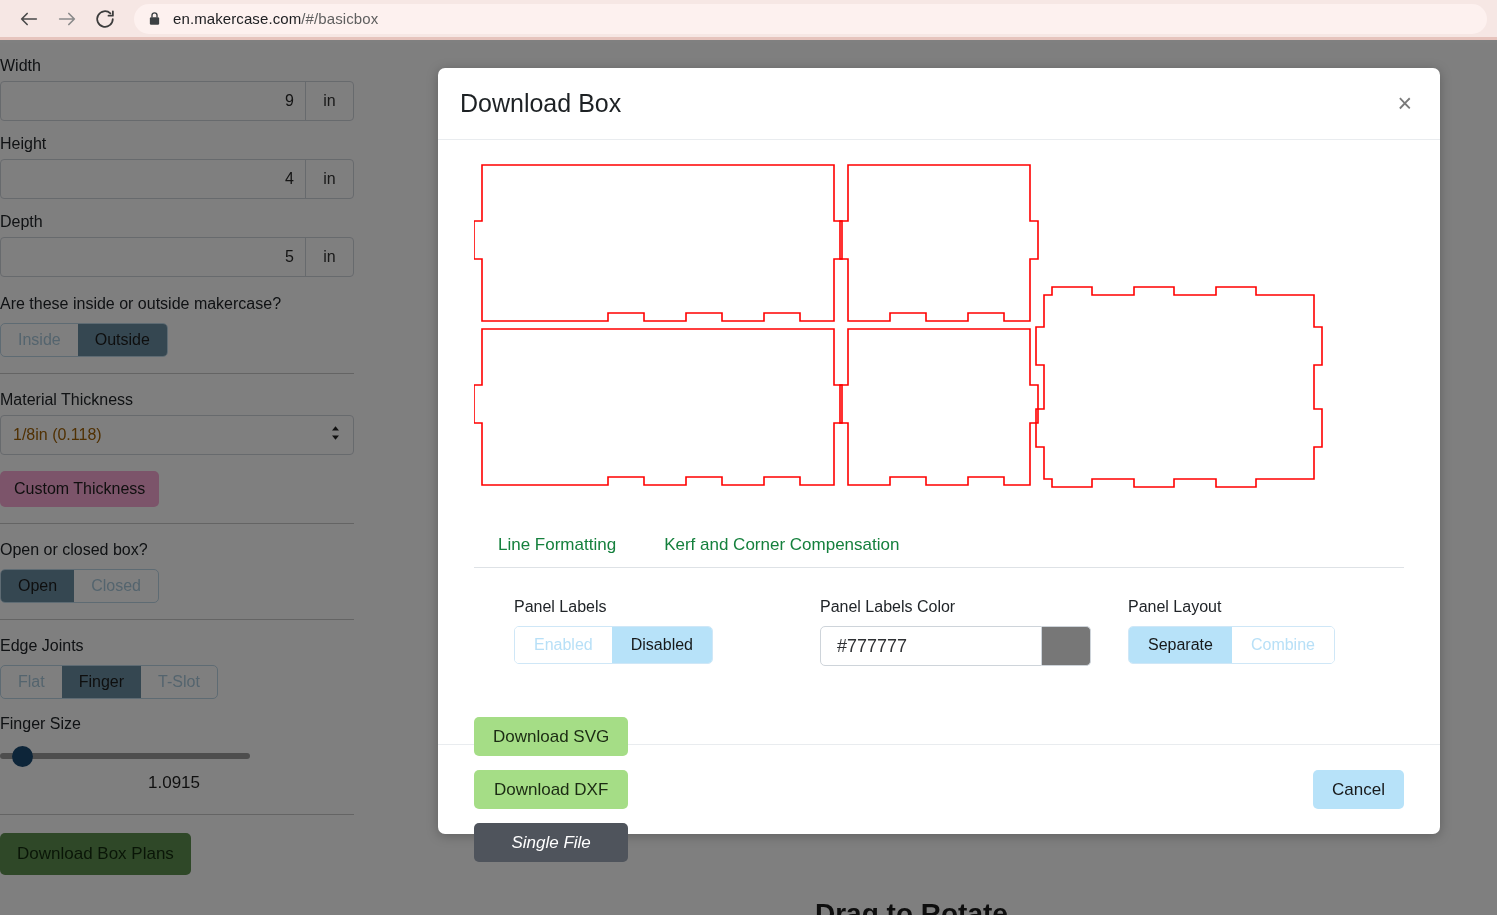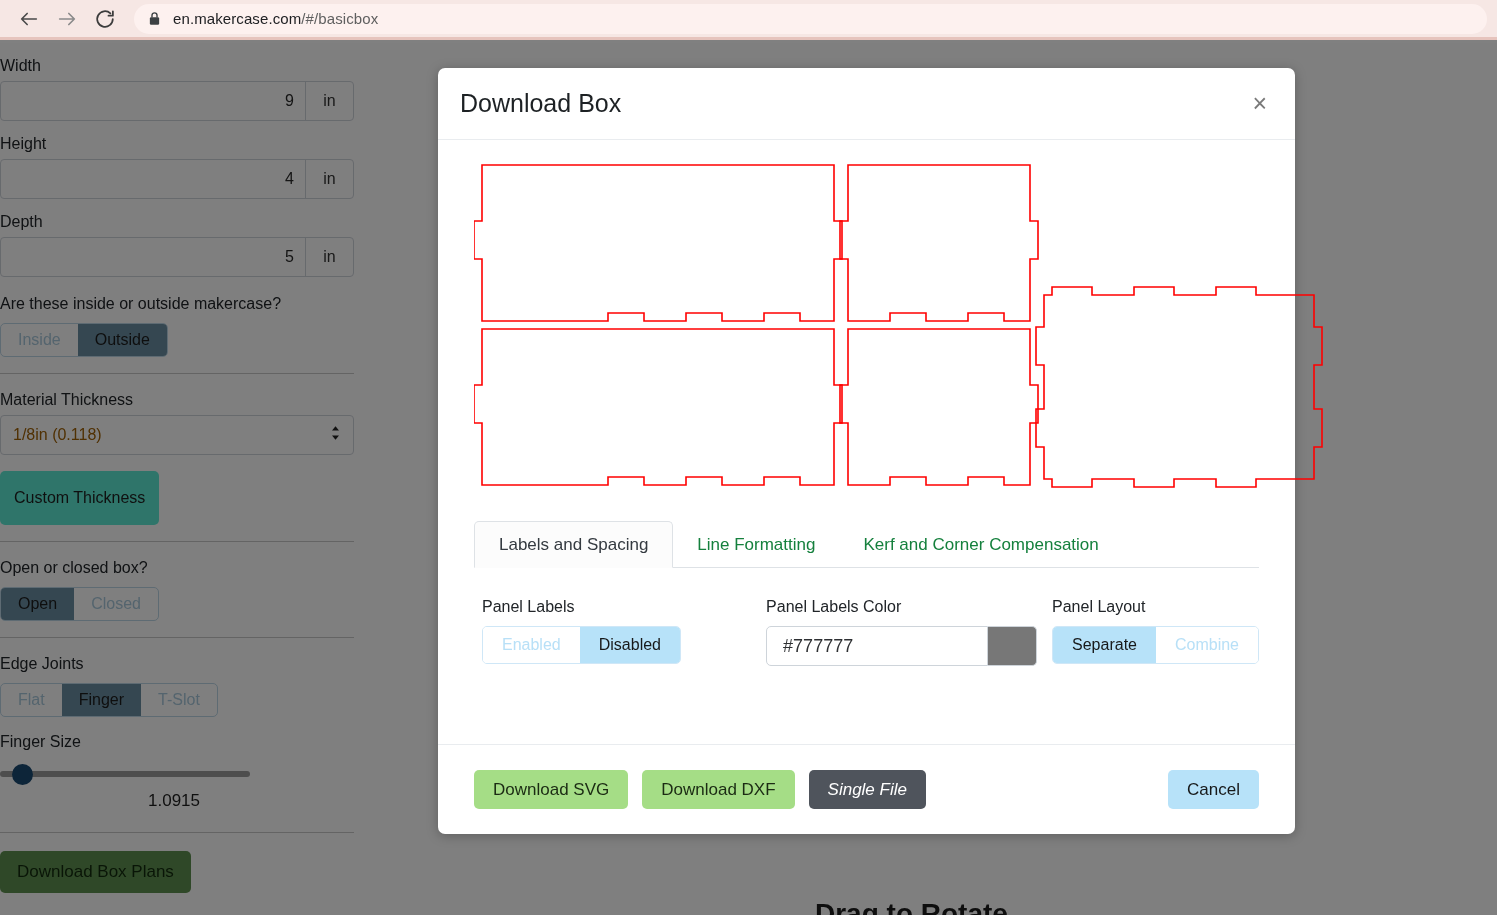--- a/index.html
+++ b/index.html
@@ -76,22 +76,22 @@
     background: transparent; color: #a9c9dc;
   }
   .seg > div.on { background: #6a8fa3; color: #1c1c1c; }
   .sep-line { width: 354px; height: 1px; background: #9a9a9a; margin: 16px 0 0 0; opacity: .55; }
   .select-box {
     width: 354px; height: 40px; border: 1px solid #ced4da; border-radius: 4px;
     display: flex; align-items: center; justify-content: space-between;
     padding: 0 12px; font-size: 16px; color: #a16207;
   }
   .btn-custom {
-    display: inline-block; background: #5eead4; color: #1f1f1f;
-    font-size: 16px; padding: 18px 14px; border-radius: 5px; border: none;
+    display: inline-block; background: #f9a8d4; color: #1f1f1f;
+    font-size: 16px; padding: 9px 14px; border-radius: 5px; border: none;
   }
   .slider-wrap { width: 260px; position: relative; height: 26px; margin-top: 10px; }
   .slider-track {
     position: absolute; top: 10px; left: 0; width: 250px; height: 6px;
     background: #9d9d9d; border-radius: 3px;
   }
   .slider-thumb {
     position: absolute; top: 3px; left: 12px; width: 21px; height: 21px;
     border-radius: 50%; background: #1b4a72;
   }
@@ -109,21 +109,21 @@
   
   #overlay {
     position: absolute; top: 43px; left: 0;
     width: 1497px; height: 872px;
     background: rgba(0,0,0,0.5);
   }
 
   
   #modal {
     position: absolute; left: 438px; top: 68px;
-    width: 857px; height: 766px;
+    width: 1002px; height: 766px;
     background: #fff; border-radius: 7px;
     box-shadow: 0 2px 12px rgba(0,0,0,.25);
     display: flex; flex-direction: column;
   }
   #modal-header {
     height: 72px; flex: none;
     border-bottom: 1px solid #e9ecef;
     display: flex; align-items: center; justify-content: space-between;
     padding: 0 22px 0 22px;
   }
@@ -146,21 +146,21 @@
     color: #15803d; background: none; border: none;
   }
   .tab.active {
     color: #343a40; background: #fcfcfc;
     border: 1px solid #dee2e6; border-bottom-color: #fcfcfc;
     border-radius: 5px 5px 0 0;
     margin-bottom: -1px;
   }
 
   #controls {
-    display: flex; margin-top: 30px; padding-left: 8px;
+    display: flex; margin-top: 30px; padding-left: 8px; margin-left: 32px;
   }
   .ctl { display: flex; flex-direction: column; }
   .ctl-label { font-size: 16px; color: #212529; margin-bottom: 10px; }
   .seg-light { display: inline-flex; border: 1px solid #cfe7f7; border-radius: 5px; overflow: hidden; }
   .seg-light > div {
     padding: 10px 19px; font-size: 16px; line-height: 1;
     background: #fff; color: #b8e0f7;
   }
   .seg-light > div.on { background: #b7e2f9; color: #17191a; }
   .color-row { display: flex; }
@@ -174,21 +174,21 @@
     width: 49px; height: 40px; border-radius: 0 5px 5px 0;
     border: 1px solid #ced4da; border-left: none;
   }
 
   #modal-footer {
     height: 90px; flex: none;
     border-top: 1px solid #e9ecef;
     display: flex; align-items: center; justify-content: space-between;
     padding: 0 36px;
   }
-  .foot-left { display: flex; gap: 14px; }
+  .foot-left { display: flex; gap: 14px; flex-direction: column; }
   .btn {
     font-size: 17px; padding: 11px 19px; border: none; border-radius: 5px;
     line-height: 1;
   }
   .btn-green { background: #a5dd86; color: #1b2b13; }
   .btn-dark { background: #4f545c; color: #ffffff; font-style: italic; }
   .btn-cancel { background: #b7e2f9; color: #17191a; }
 </style>
 </head>
 <body>
@@ -333,21 +333,20 @@
 
           <path d="M578,136 L578,128 L618,128 L618,136 L660,136 L660,128 L700,128 L700,136
             L742,136 L742,128 L782,128 L782,136 L840,136 L840,168 L848,168 L848,206 L840,206 L840,250 L848,250 L848,288
             L840,288 L840,320 L782,320 L782,328 L742,328 L742,320 L700,320 L700,328 L660,328 L660,320 L618,320 L618,328
             L578,328 L578,320 L570,320 L570,288 L562,288 L562,250 L570,250 L570,206 L562,206 L562,168 L570,168 L570,136 Z" transform="translate(0,0)"></path>
         </g>
       </svg>
     </div>
 
     <div id="tabs">
-      <button class="tab active">Labels and Spacing</button>
       <button class="tab">Line Formatting</button>
       <button class="tab">Kerf and Corner Compensation</button>
     </div>
 
     <div id="controls">
 
       <div class="ctl" style="width:306px">
         <div class="ctl-label">Panel Labels</div>
         <div class="seg-light" style="align-self:flex-start">
           <div>Enabled</div>

